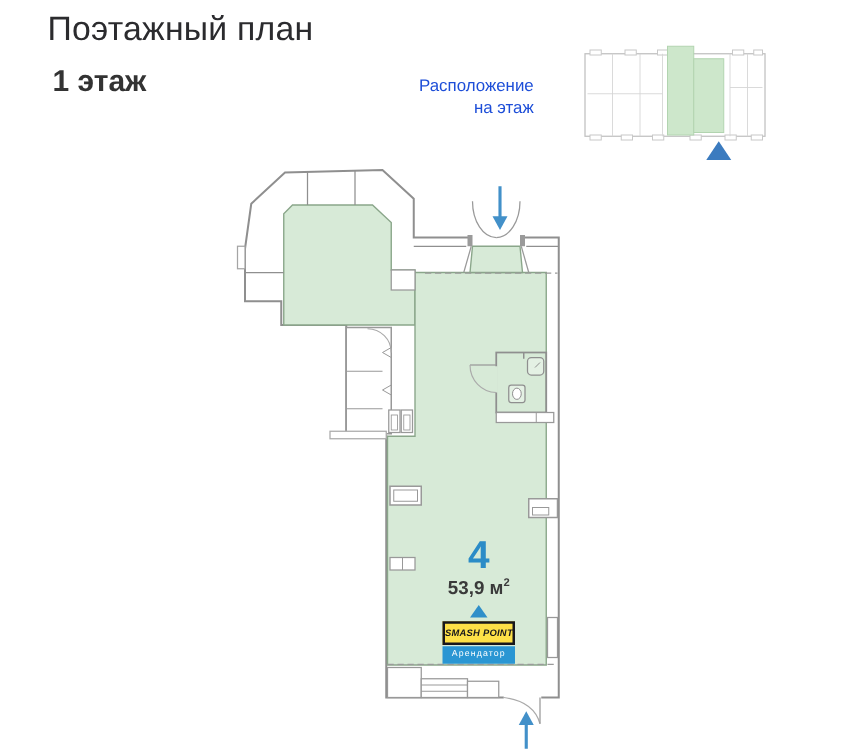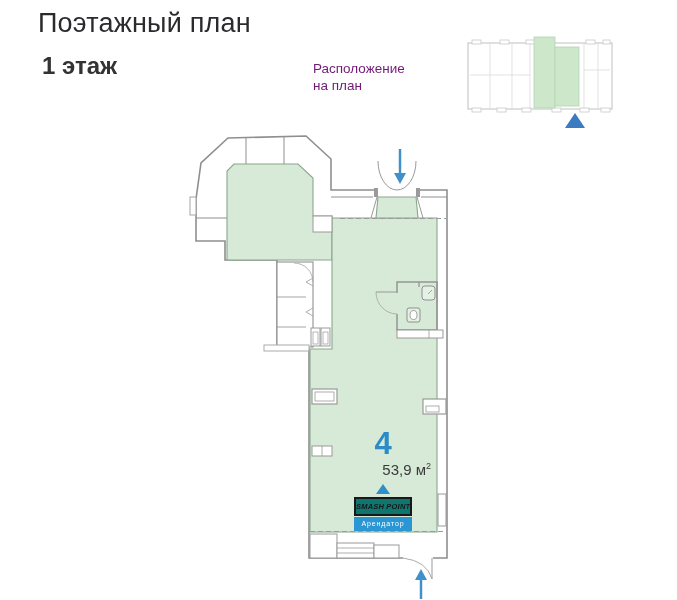--- a/index.html
+++ b/index.html
@@ -1,46 +1,46 @@
 <!DOCTYPE html>
 <html><head>
 <meta charset="utf-8">
 <style>
   html,body{margin:0;padding:0;background:#fff;}
   body{width:677px;height:600px;position:relative;overflow:hidden;
        font-family:"Liberation Sans","DejaVu Sans",sans-serif;}
   .abs{position:absolute;}
   .page-title{left:38px;top:8px;font-size:27px;font-weight:400;color:#2b2b2e;letter-spacing:.2px;}
   .page-subtitle{left:42px;top:52px;font-size:24px;font-weight:700;color:#333;}
-  .minimap-caption{left:313px;top:60px;width:114px;text-align:left;font-size:13.5px;
-                   line-height:1.28;color:#701a75;}
+  .minimap-caption{left:313px;top:60px;width:114px;text-align:right;font-size:13.5px;
+                   line-height:1.28;color:#1d4ed8;}
   svg{position:absolute;left:0;top:0;}
   .unit-number{left:355px;top:426px;width:56px;text-align:center;
                font-size:31px;font-weight:700;color:#2b8cc7;}
-  .unit-area{left:335px;top:461px;width:96px;text-align:right;
-             font-size:15px;font-weight:400;color:#3a3a3a;}
+  .unit-area{left:335px;top:461px;width:96px;text-align:center;
+             font-size:15px;font-weight:700;color:#3a3a3a;}
   .unit-area sup{font-size:9px;vertical-align:super;}
   .tri-up{left:376px;top:484px;width:0;height:0;
           border-left:7px solid transparent;border-right:7px solid transparent;
           border-bottom:10px solid #2f8fc9;}
   .logo-card{left:354px;top:497px;width:58px;}
-  .logo-name{box-sizing:border-box;border:2px solid #17171c;background:#0f766e;color:#17171c;
+  .logo-name{box-sizing:border-box;border:2px solid #17171c;background:#fde047;color:#17171c;
              font-size:7.5px;font-weight:900;font-style:italic;text-align:center;
              padding:3px 0;letter-spacing:.2px;white-space:nowrap;}
   .logo-tenant{background:#2a96d3;color:#fff;font-size:7px;text-align:center;
                padding:3px 0 4px;letter-spacing:.9px;margin-top:1px;}
 </style>
 </head>
 <body>
 
 <div class="abs page-title">Поэтажный план</div>
 <div class="abs page-subtitle">1 этаж</div>
 <div class="abs minimap-caption">
   <div>Расположение</div>
-  <div>на план</div>
+  <div>на этаж</div>
 </div>
 
 <svg width="677" height="600" viewBox="0 0 677 600">
 
   <g>
     <rect x="468" y="43" width="144" height="66" fill="#ffffff" stroke="#c0c0c0" stroke-width="1"></rect>
     <g stroke="#c8c8c8" stroke-width="0.8" fill="#ffffff">
       <rect x="472" y="40" width="9" height="4"></rect>
         <rect x="500" y="40" width="9" height="4"></rect>
       <rect x="526" y="40" width="9" height="4"></rect>

